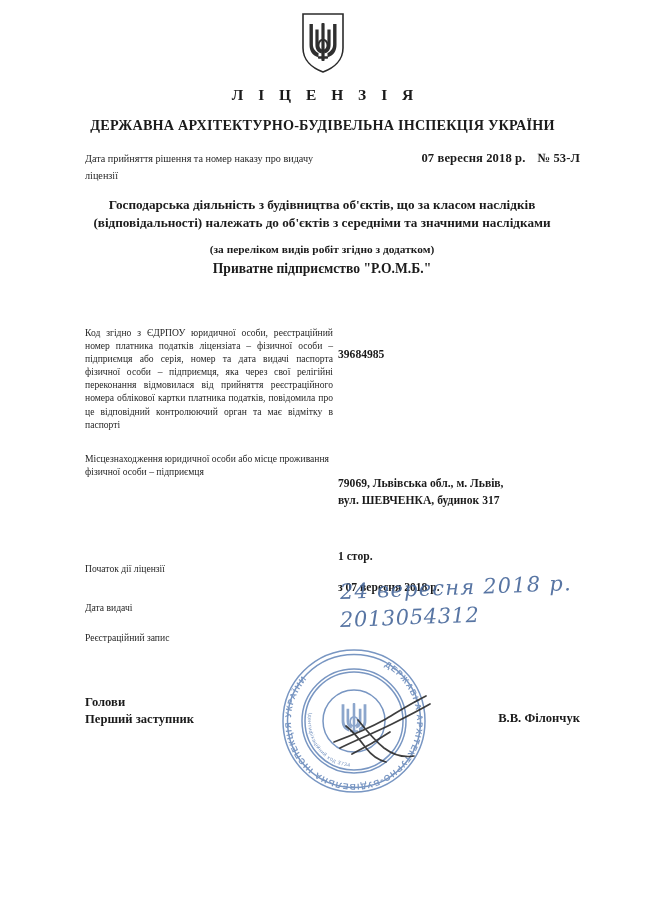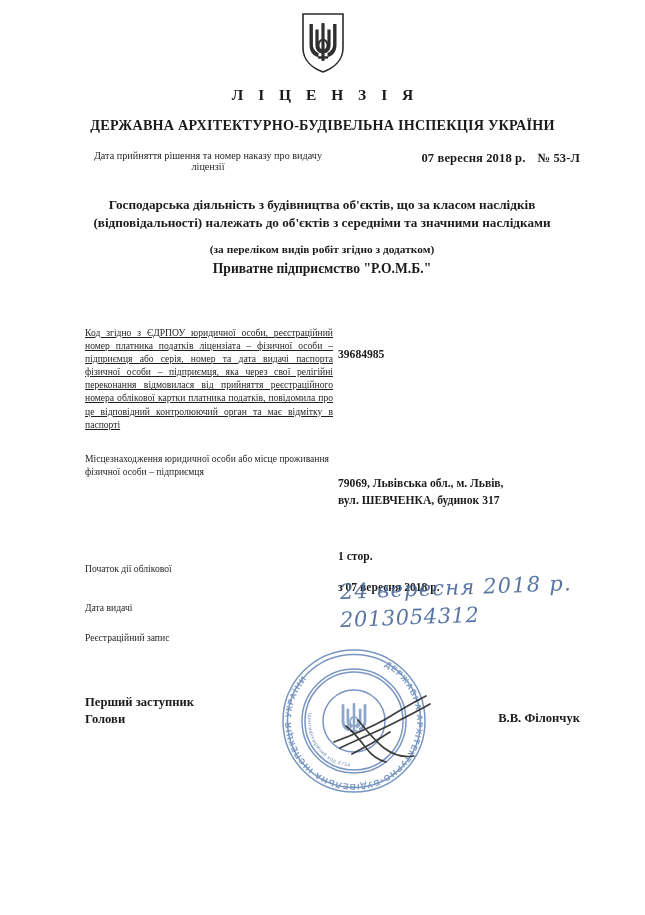--- a/index.html
+++ b/index.html
@@ -59,26 +59,25 @@
     text-align: center;
     font-size: 14.2px;
     font-weight: bold;
     letter-spacing: 0.2px;
   }
 
   
   .order-label {
     position: absolute;
     top: 150px;
-    left: 78px;
+    left: 85px;
     width: 260px;
     font-size: 10.2px;
-    line-height: 11px;
+    line-height: 17px;
     color: #262626;
-    text-align: center;
   }
   .order-value {
     position: absolute;
     top: 151px;
     left: 340px;
     width: 240px;
     text-align: right;
     font-size: 12.6px;
     font-weight: bold;
     letter-spacing: 0.1px;
@@ -133,21 +132,21 @@
   .field-value {
     position: absolute;
     left: 338px;
     width: 250px;
     font-size: 11.6px;
     font-weight: bold;
     line-height: 16.5px;
     margin-top: 20px;
   }
 
-  .row-edrpou-label { top: 326px; text-decoration: underline; }
+  .row-edrpou-label { top: 326px; }
   .row-edrpou-value { top: 327px; }
 
   .row-address-label { top: 452px; }
   .row-address-value { top: 456px; }
 
   .row-annex-label { top: 532px; }
   .row-annex-value { top: 529px; }
 
   .row-start-label { top: 562px; }
   .row-start-value { top: 560px; }
@@ -248,21 +247,21 @@
   <div class="field-value row-edrpou-value">39684985</div>
 
   <div class="field-label nojust row-address-label">Місцезнаходження юридичної особи або місце проживання фізичної особи – підприємця</div>
   <div class="field-value row-address-value">
     <div>79069, Львівська обл., м. Львів,</div>
     <div>вул. ШЕВЧЕНКА, будинок 317</div>
   </div>
 
   <div class="field-value row-annex-value">1 стор.</div>
 
-  <div class="field-label nojust row-start-label">Початок дії облікової</div>
+  <div class="field-label nojust row-start-label">Початок дії ліцензії</div>
   <div class="field-value row-start-value">з 07 вересня 2018 р.</div>
 
   <div class="field-label nojust row-issue-label">Дата видачі</div>
   <div class="hand hand-date">24 вересня 2018 р.</div>
 
   <div class="field-label nojust row-reg-label">Реєстраційний запис</div>
   <div class="hand hand-reg">2013054312</div>
 
   <div class="seal">
     <svg viewBox="0 0 152 152" width="152" height="152" aria-hidden="true">
@@ -301,18 +300,18 @@
         <path d="M4 52 C20 46 36 40 54 30 C66 23 78 15 96 6"></path>
         <path d="M10 58 C26 50 44 43 62 34 C74 28 86 22 100 14"></path>
         <path d="M16 36 C24 42 30 50 36 58 C42 66 48 70 56 72"></path>
         <path d="M28 30 C36 40 44 50 54 58 C62 64 72 68 84 66"></path>
         <path d="M22 64 C34 58 48 50 60 42"></path>
       </g>
     </svg>
   </div>
 
   <div class="sig-title">
+    <div>Голови</div>
     <div>Перший заступник</div>
-    <div>Голови</div>
   </div>
   <div class="sig-name">В.В. Філончук</div>
 
 </div>
 
 </body></html>

